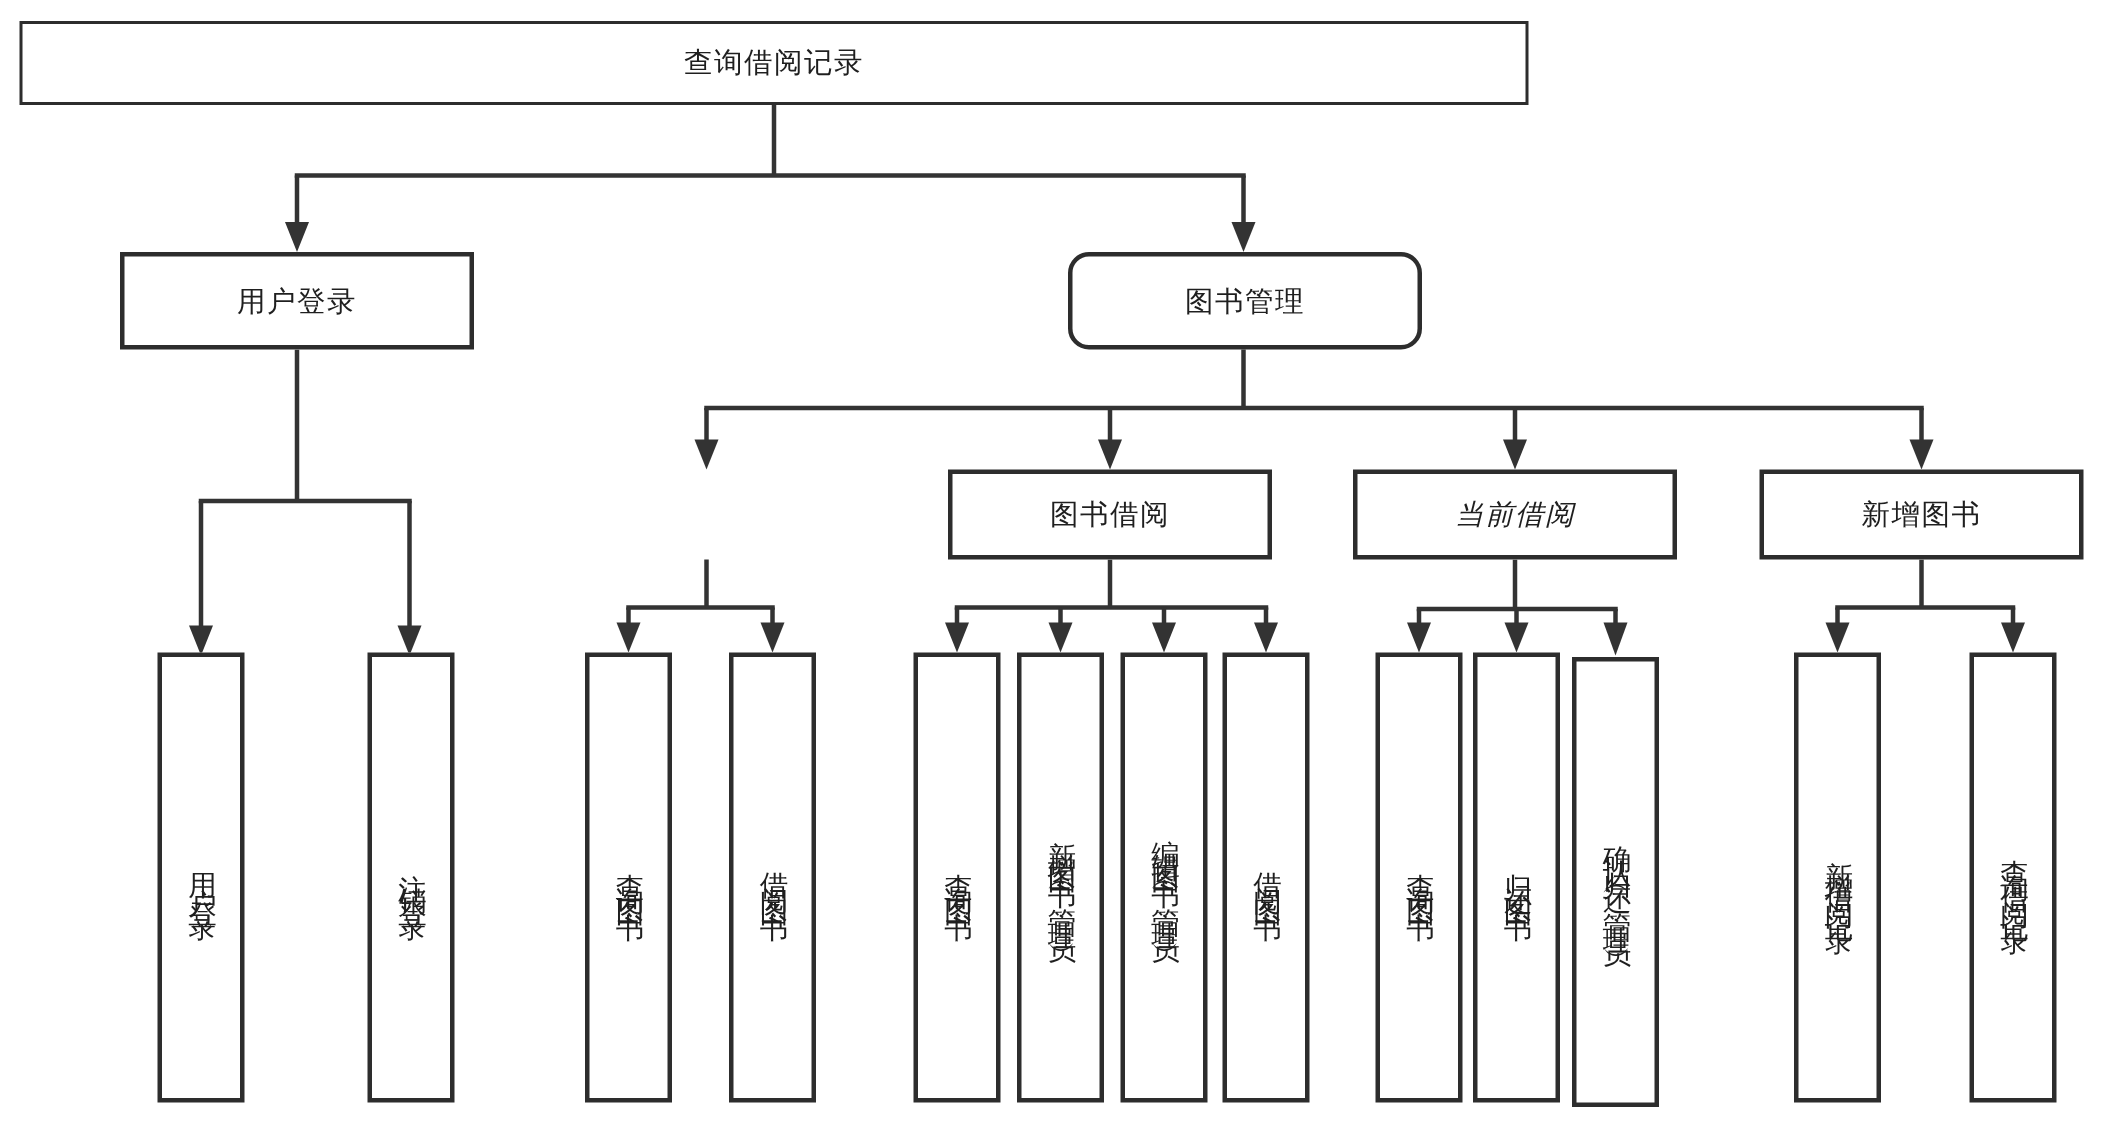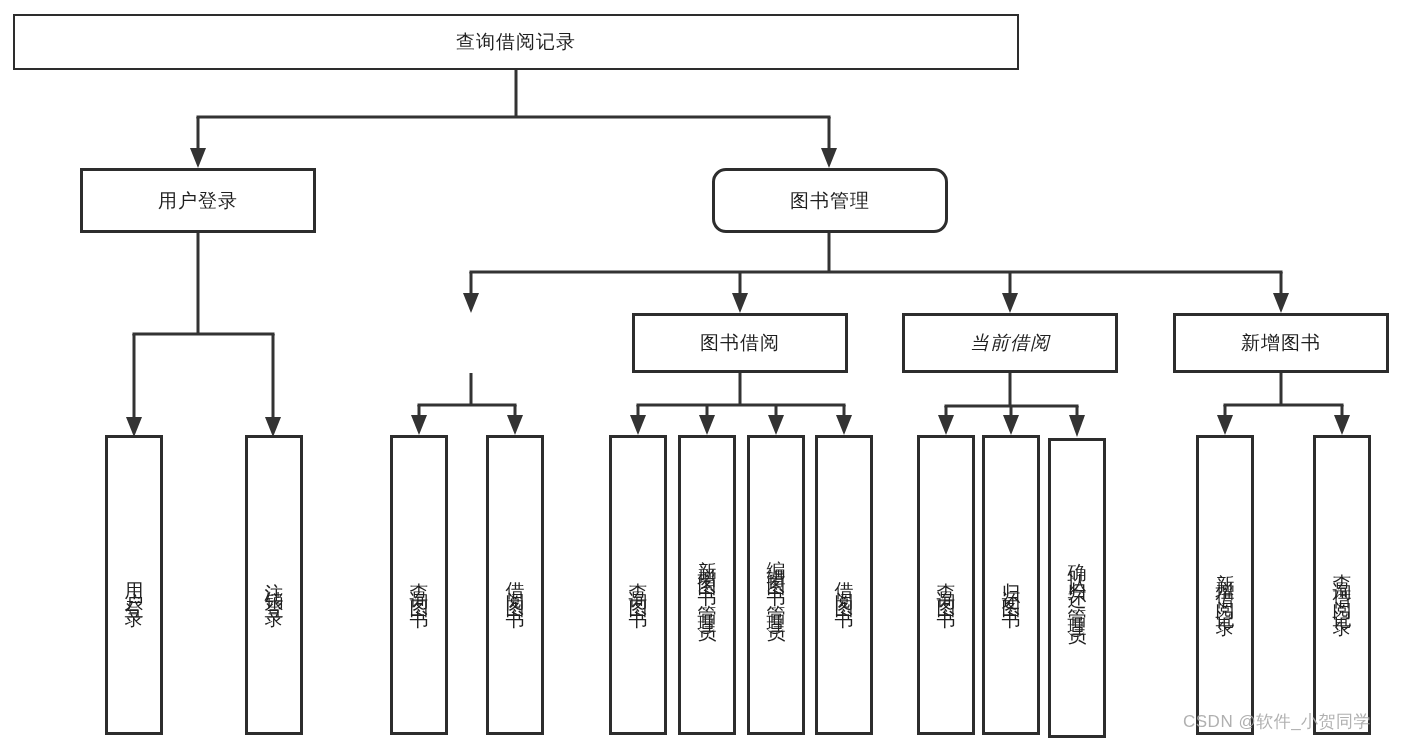--- a/index.html
+++ b/index.html
@@ -174,15 +174,14 @@
   <div class="node v-node" style="left:747px;">编辑图书（管理员）</div>
   <div class="node v-node" style="left:815px;">借阅图书</div>
 
   <div class="node v-node" style="left:917px;">查询图书</div>
   <div class="node v-node" style="left:982px;">归还图书</div>
   <div class="node v-node" style="left:1048px;top:438px;">确认归还（管理员）</div>
 
   <div class="node v-node" style="left:1196px;">新增借阅记录</div>
   <div class="node v-node" style="left:1313px;">查询借阅记录</div>
 
-  <div class="watermark">CSDN @软件_小贺同学</div>
 
 </div>
 
 </body></html>

